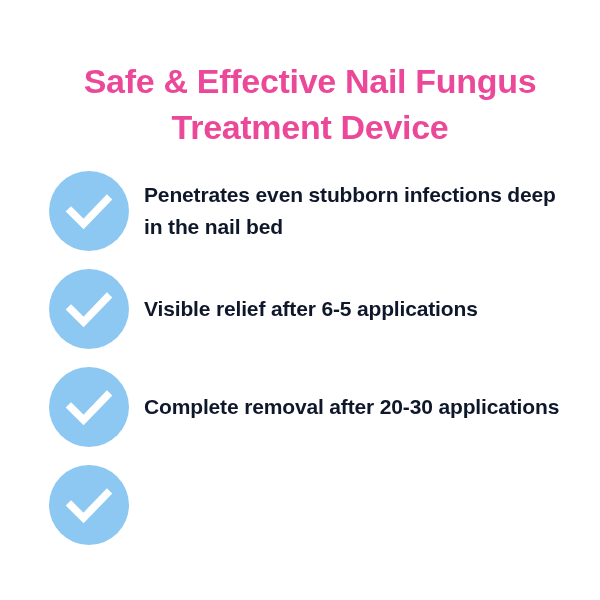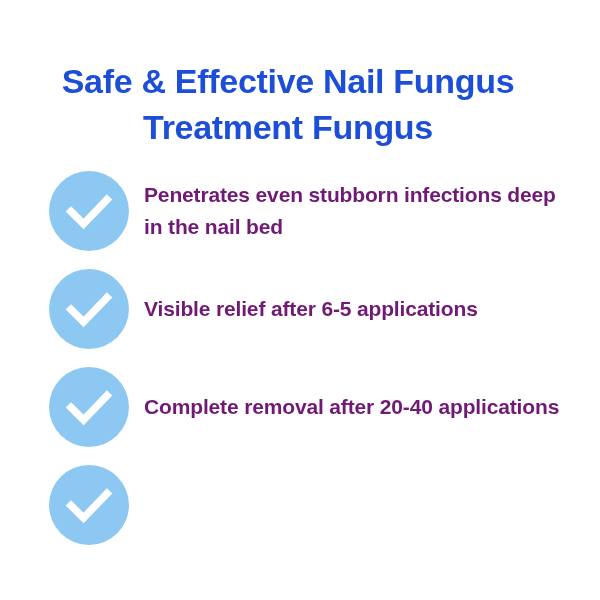--- a/index.html
+++ b/index.html
@@ -17,25 +17,25 @@
     position: relative;
     width: 600px;
     height: 600px;
     background: #ffffff;
     box-sizing: border-box;
   }
 
   
   .headline {
     position: absolute;
-    left: 43px;
+    left: 65px;
     top: 58px;
     width: 490px;
     text-align: center;
-    color: #1d4ed8;
+    color: #ec4899;
     font-family: "Liberation Sans", sans-serif;
     font-weight: bold;
     font-size: 34px;
     line-height: 46px;
     letter-spacing: -0.3px;
   }
   .headline .line {
     display: block;
     white-space: nowrap;
   }
@@ -67,36 +67,36 @@
   }
   .check-badge svg {
     display: block;
     width: 48px;
     height: 48px;
   }
   .benefit-text {
     flex: 1 1 auto;
     margin-left: 15px;
     padding-right: 40px;
-    color: #701a75;
+    color: #0f172a;
     font-family: "Liberation Sans", sans-serif;
     font-weight: bold;
     font-size: 21px;
     line-height: 32px;
     letter-spacing: -0.15px;
   }
 </style>
 </head>
 <body>
 
 <div class="poster">
 
   <div class="headline">
     <span class="line">Safe &amp; Effective Nail Fungus</span>
-    <span class="line">Treatment Fungus</span>
+    <span class="line">Treatment Device</span>
   </div>
 
   <div class="benefit-list">
 
     <div class="benefit-row">
       <span class="check-badge">
         <svg viewBox="0 0 48 48" aria-hidden="true">
           <path d="M6 24.5 L18.5 37 L42 12.5" fill="none" stroke="#FFFFFF" stroke-width="7.5" stroke-linecap="square" stroke-linejoin="miter"></path>
         </svg>
       </span>
@@ -111,21 +111,21 @@
       </span>
       <span class="benefit-text">Visible relief after 6-5 applications</span>
     </div>
 
     <div class="benefit-row">
       <span class="check-badge">
         <svg viewBox="0 0 48 48" aria-hidden="true">
           <path d="M6 24.5 L18.5 37 L42 12.5" fill="none" stroke="#FFFFFF" stroke-width="7.5" stroke-linecap="square" stroke-linejoin="miter"></path>
         </svg>
       </span>
-      <span class="benefit-text">Complete removal after 20-40 applications</span>
+      <span class="benefit-text">Complete removal after 20-30 applications</span>
     </div>
 
     <div class="benefit-row">
       <span class="check-badge">
         <svg viewBox="0 0 48 48" aria-hidden="true">
           <path d="M6 24.5 L18.5 37 L42 12.5" fill="none" stroke="#FFFFFF" stroke-width="7.5" stroke-linecap="square" stroke-linejoin="miter"></path>
         </svg>
       </span>
     </div>
 

